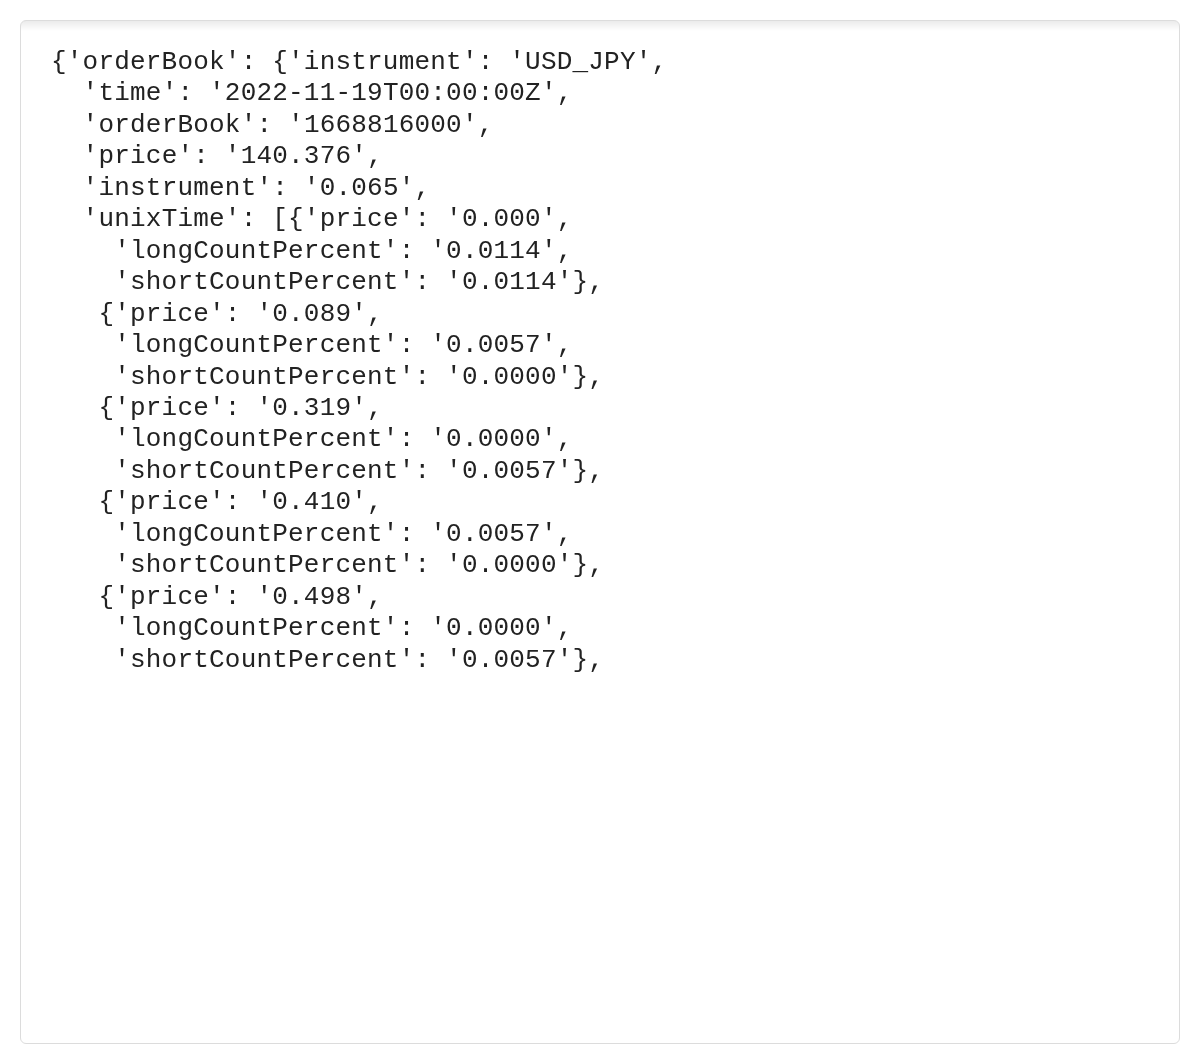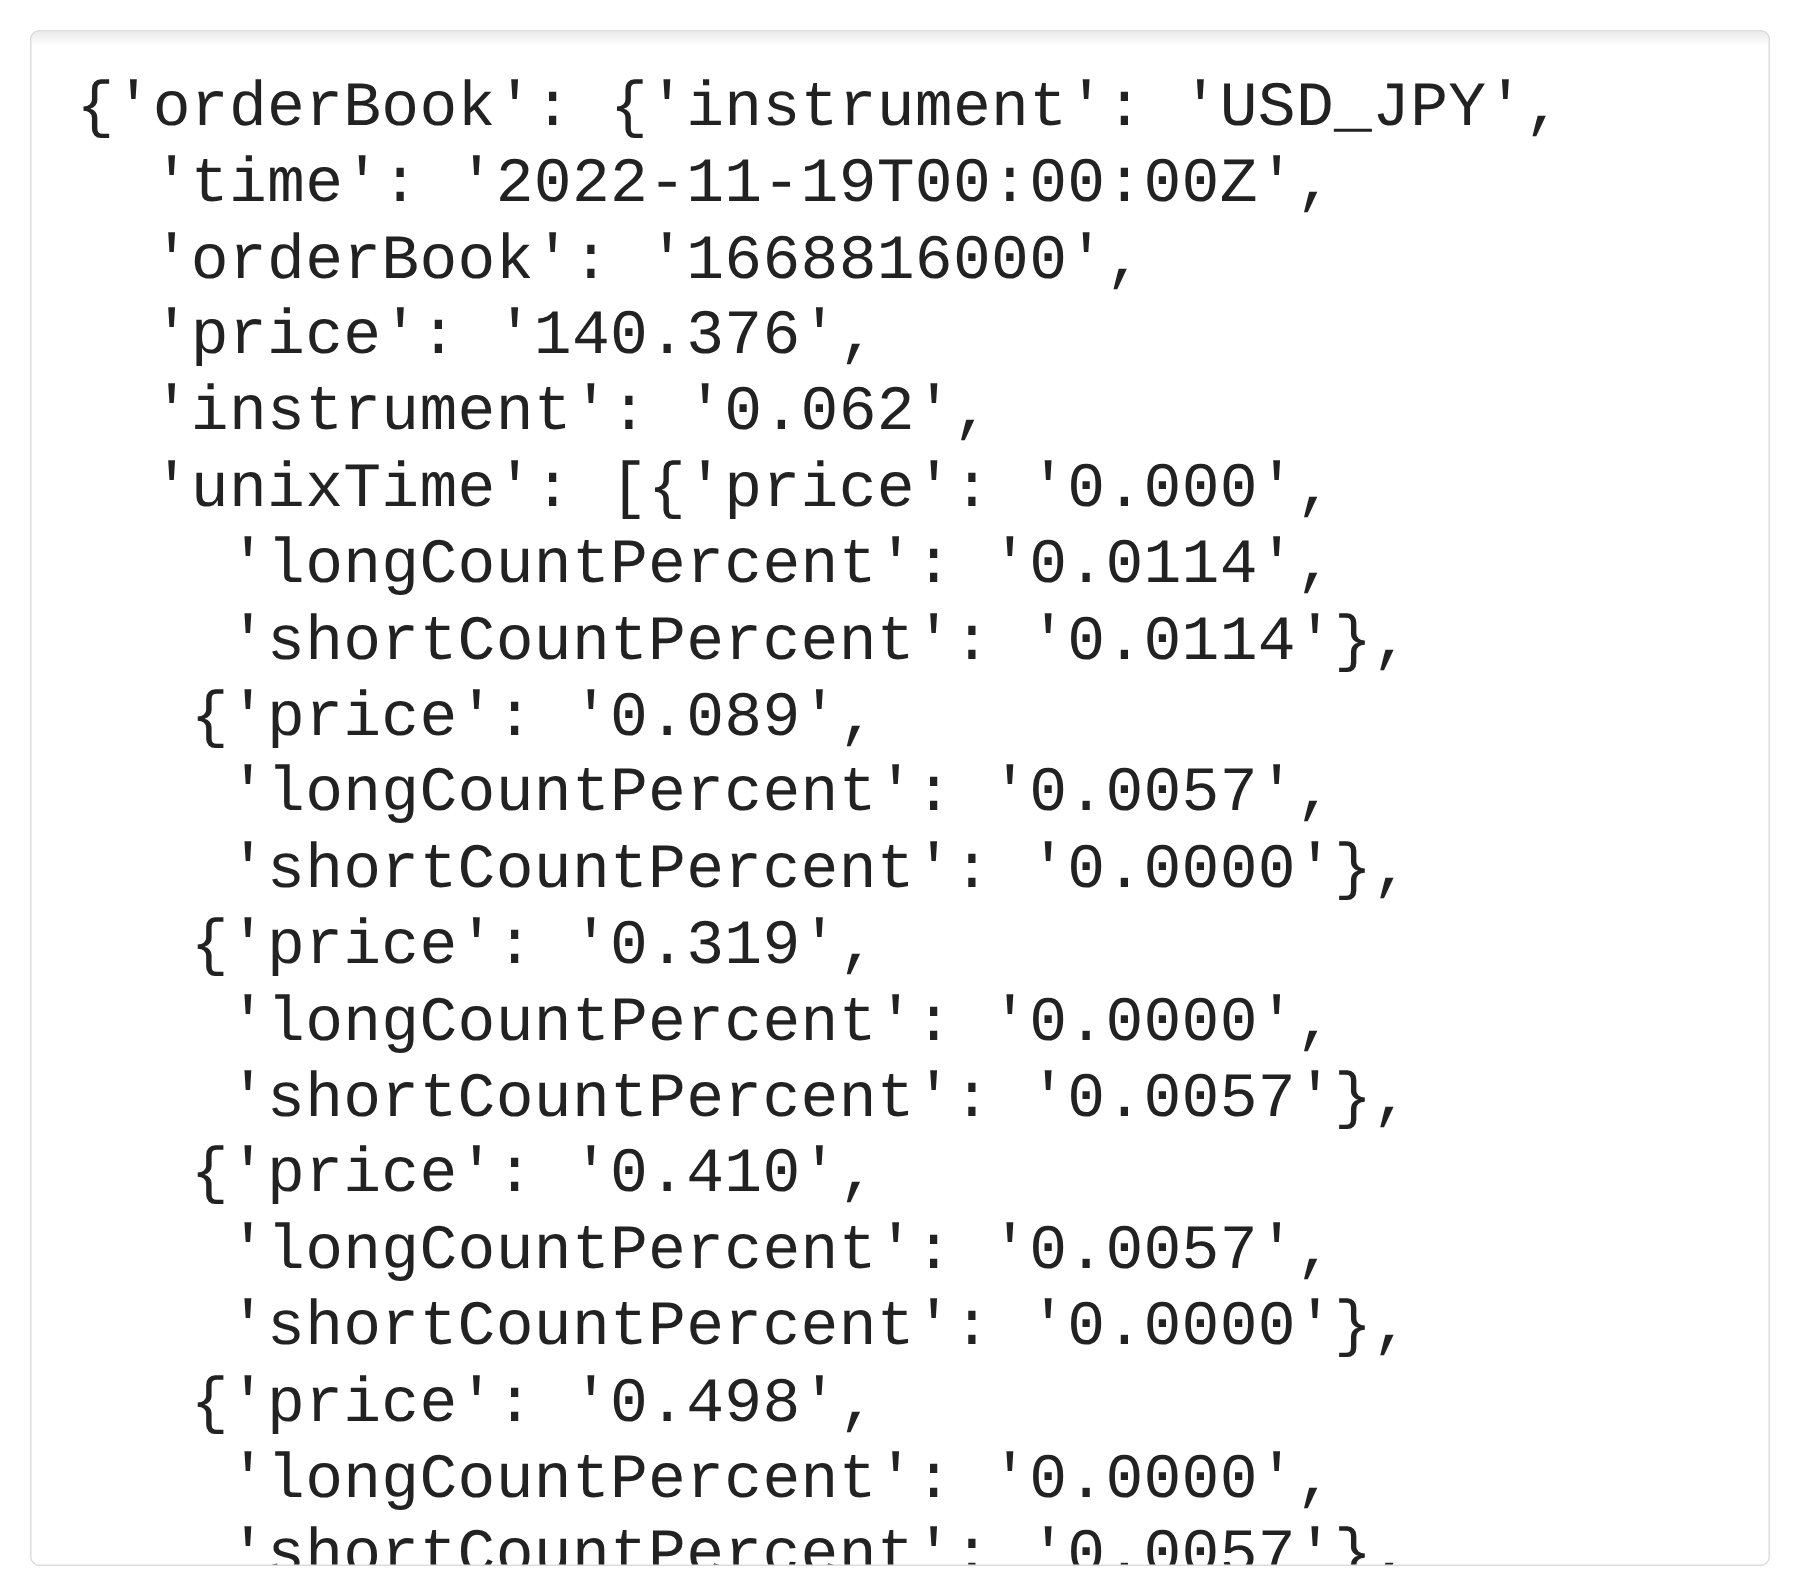--- a/index.html
+++ b/index.html
@@ -26,37 +26,37 @@
       position: absolute;
       top: 0;
       left: 0;
       right: 0;
       height: 10px;
       background: linear-gradient(to bottom, rgba(0,0,0,0.08), rgba(0,0,0,0));
       pointer-events: none;
     }
     pre.code {
       font-family: inherit;
-      font-size: 42px;
+      font-size: 26px;
       line-height: 1.21;
       color: #222;
       white-space: pre;
       letter-spacing: 0.2px;
       filter: blur(0.25px);
     }
   </style>
 </head>
 <body>
 
 <div class="code-panel">
 <pre class="code">{'<span>orderBook</span>': {'<span>instrument</span>': '<span>USD_JPY</span>',
   '<span>time</span>': '<span>2022-11-19T00:00:00Z</span>',
   '<span>orderBook</span>': '<span>1668816000</span>',
   '<span>price</span>': '<span>140.376</span>',
-  '<span>instrument</span>': '<span>0.062</span>',
+  '<span>instrument</span>': '<span>0.065</span>',
   '<span>unixTime</span>': [{'<span>price</span>': '<span>0.000</span>',
     '<span>longCountPercent</span>': '<span>0.0114</span>',
     '<span>shortCountPercent</span>': '<span>0.0114</span>'},
    {'<span>price</span>': '<span>0.089</span>',
     '<span>longCountPercent</span>': '<span>0.0057</span>',
     '<span>shortCountPercent</span>': '<span>0.0000</span>'},
    {'<span>price</span>': '<span>0.319</span>',
     '<span>longCountPercent</span>': '<span>0.0000</span>',
     '<span>shortCountPercent</span>': '<span>0.0057</span>'},
    {'<span>price</span>': '<span>0.410</span>',

